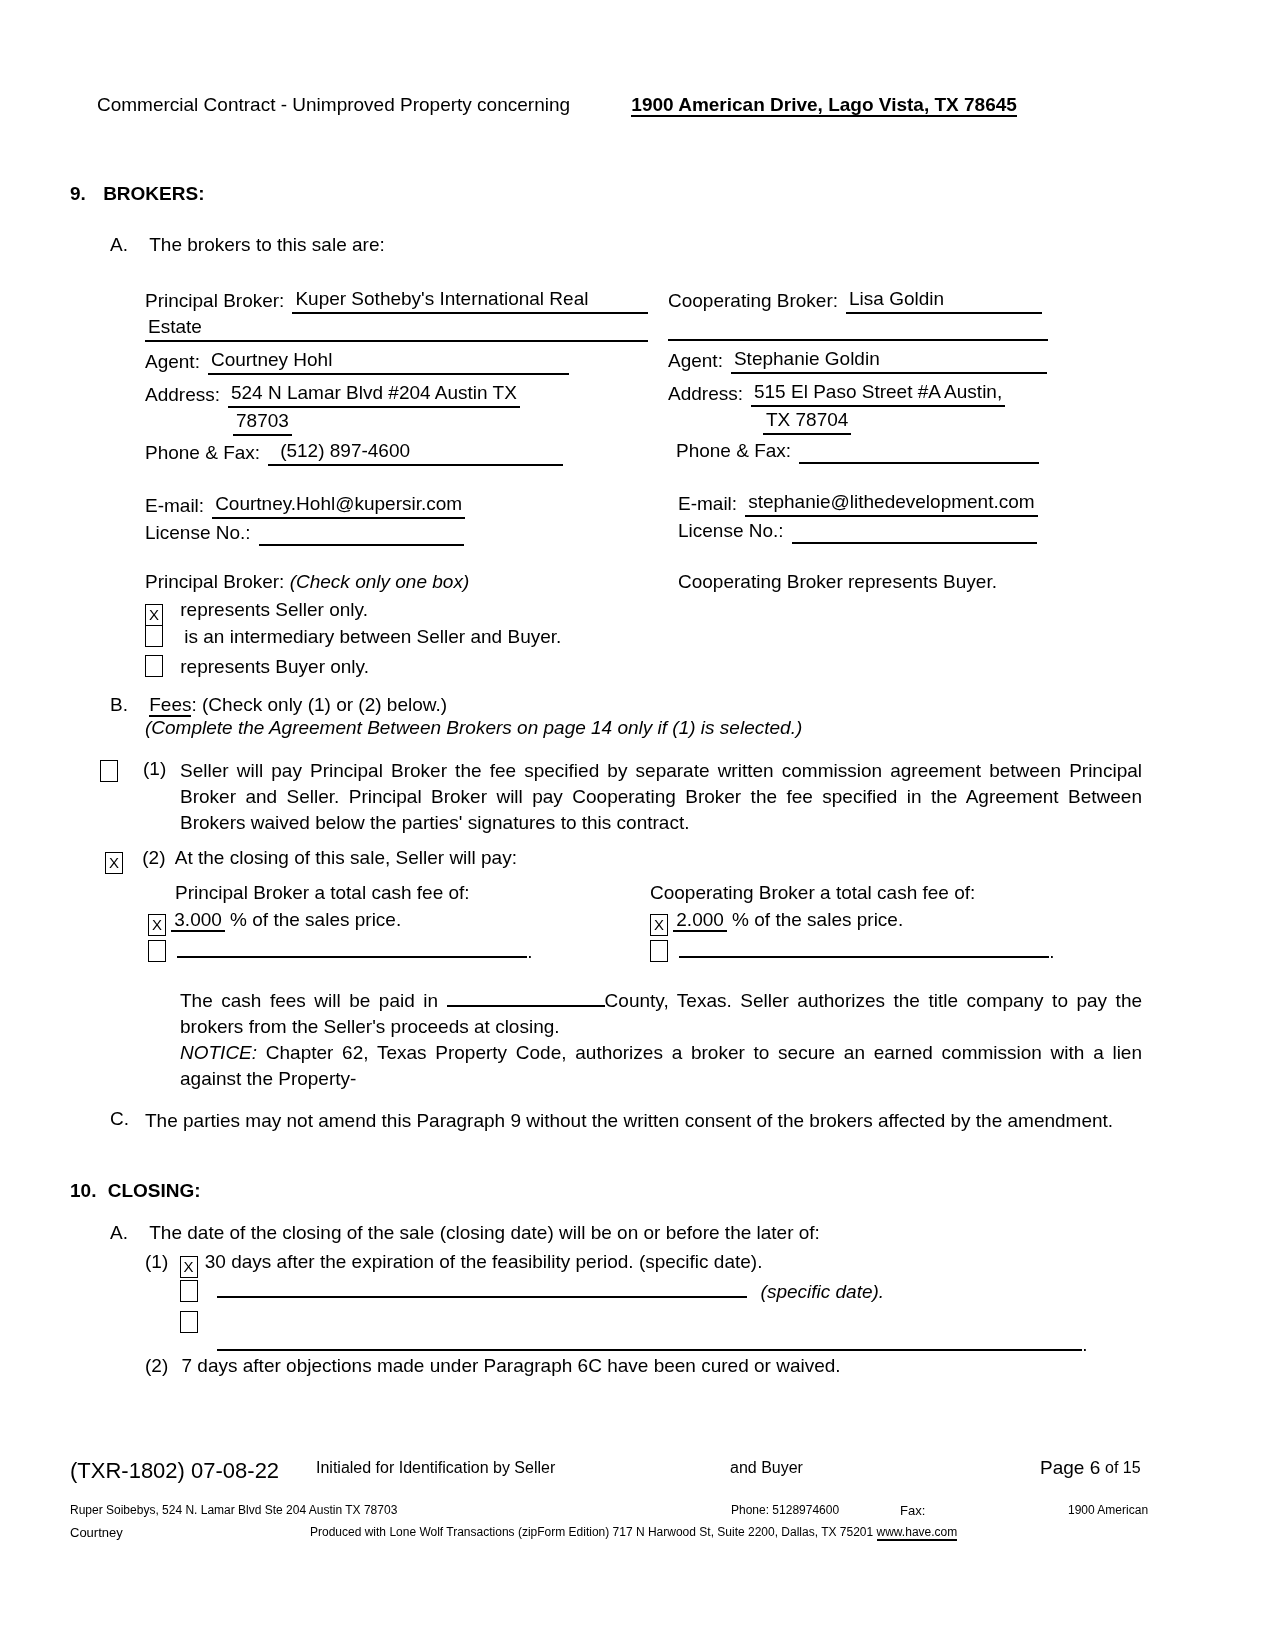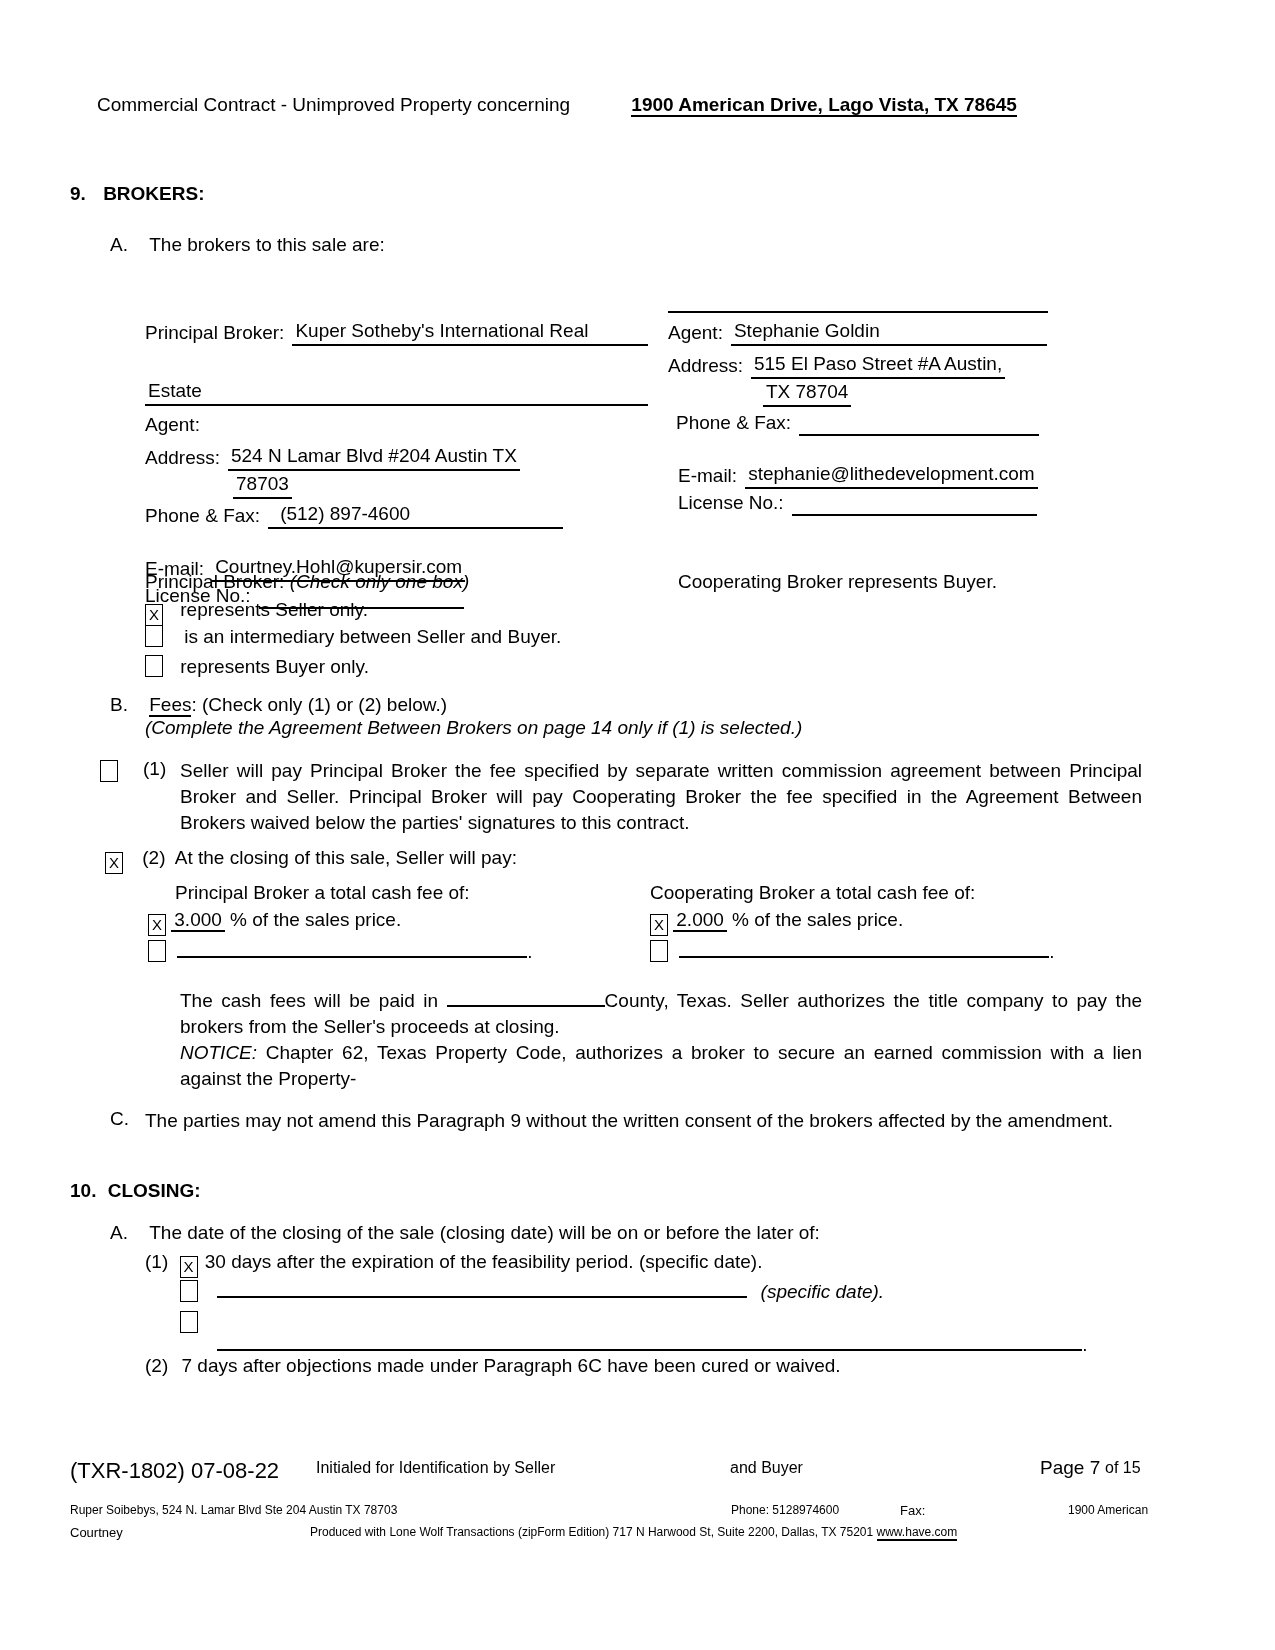--- a/index.html
+++ b/index.html
@@ -7,21 +7,21 @@
     position:relative;width:1275px;height:1650px;background:#ffffff;
     font-family:"Liberation Sans", sans-serif;font-size:19px;color:#000;
     margin:0 auto;overflow:hidden;
   }
   .b{font-weight:bold;}
   .it{font-style:italic;}
   .u{border-bottom:2px solid #000;}
   .row{display:flex;align-items:flex-end;}
   .lbl{white-space:nowrap;margin-right:8px;}
   .val{border-bottom:2px solid #000;white-space:nowrap;padding:0 3px;}
-  .fill{flex:1;border-bottom:2px solid #000;padding:0 3px;white-space:nowrap;margin-top:32px;}
+  .fill{flex:1;border-bottom:2px solid #000;padding:0 3px;white-space:nowrap;}
   .blank{display:inline-block;border-bottom:2px solid #000;height:16px;vertical-align:baseline;}
   .cb{
     display:inline-block;width:16px;height:20px;border:1.5px solid #000;
     text-align:center;font-size:15px;line-height:20px;vertical-align:-4px;
     flex:none;
   }
   .abs{position:absolute;}
   .jp{text-align:justify;line-height:26px;margin:0;}
   .broker-cols{display:flex;}
   .bc{display:flex;flex-direction:column;}
@@ -55,20 +55,21 @@
     <div class="bc" style="width:503px;margin-right:20px;">
       <div class="row">
         <span class="lbl">Principal Broker:</span>
         <span class="fill">Kuper Sotheby's International Real</span>
       </div>
       <div class="row">
         <span class="fill">Estate</span>
       </div>
       <div class="row" style="margin-top:5px;">
         <span class="lbl">Agent:</span>
+        <span class="val" style="width:355px;">Courtney Hohl</span>
       </div>
       <div class="row" style="margin-top:5px;">
         <span class="lbl">Address:</span>
         <span class="val">524 N Lamar Blvd #204 Austin TX</span>
       </div>
       <div class="row">
         <span class="val" style="margin-left:88px;">78703</span>
       </div>
       <div class="row" style="margin-top:2px;">
         <span class="lbl">Phone &amp; Fax:</span>
@@ -78,20 +79,24 @@
         <span class="lbl">E-mail:</span>
         <span class="val">Courtney.Hohl@kupersir.com</span>
       </div>
       <div class="row">
         <span class="lbl">License No.:</span>
         <span class="blank" style="width:205px;"></span>
       </div>
     </div>
 
     <div class="bc" style="width:485px;">
+      <div class="row">
+        <span class="lbl">Cooperating Broker:</span>
+        <span class="val" style="width:190px;">Lisa Goldin</span>
+      </div>
       <div class="row">
         <span class="blank" style="width:380px;"></span>
       </div>
       <div class="row" style="margin-top:5px;">
         <span class="lbl">Agent:</span>
         <span class="val" style="width:310px;">Stephanie Goldin</span>
       </div>
       <div class="row" style="margin-top:5px;">
         <span class="lbl">Address:</span>
         <span class="val">515 El Paso Street #A Austin,</span>
@@ -228,21 +233,21 @@
     <div class="lh27" style="margin-top:1px;">
       <span>(2)</span>
       <span style="margin-left:8px;">7 days after objections made under Paragraph 6C have been cured or waived.</span>
     </div>
   </div>
 
   <div class="abs" style="top:1458px;left:0;width:1275px;font-size:16px;">
     <span class="abs" style="left:70px;top:0;font-size:22px;">(TXR-1802) 07-08-22</span>
     <span class="abs" style="left:316px;top:1px;">Initialed for Identification by Seller</span>
     <span class="abs" style="left:730px;top:1px;">and Buyer</span>
-    <span class="abs" style="left:1040px;top:-1px;font-size:19px;">Page 7</span>
+    <span class="abs" style="left:1040px;top:-1px;font-size:19px;">Page 6</span>
     <span class="abs" style="left:1105px;top:1px;">of 15</span>
   </div>
 
   <div class="abs footer-small" style="top:1503px;left:0;width:1275px;">
     <span class="abs" style="left:70px;top:0;">Ruper Soibebys, 524 N. Lamar Blvd Ste 204 Austin TX 78703</span>
     <span class="abs" style="left:731px;top:0;">Phone: 5128974600</span>
     <span class="abs" style="left:900px;top:0;font-size:13px;">Fax:</span>
     <span class="abs" style="left:1068px;top:0;">1900 American</span>
   </div>
 

